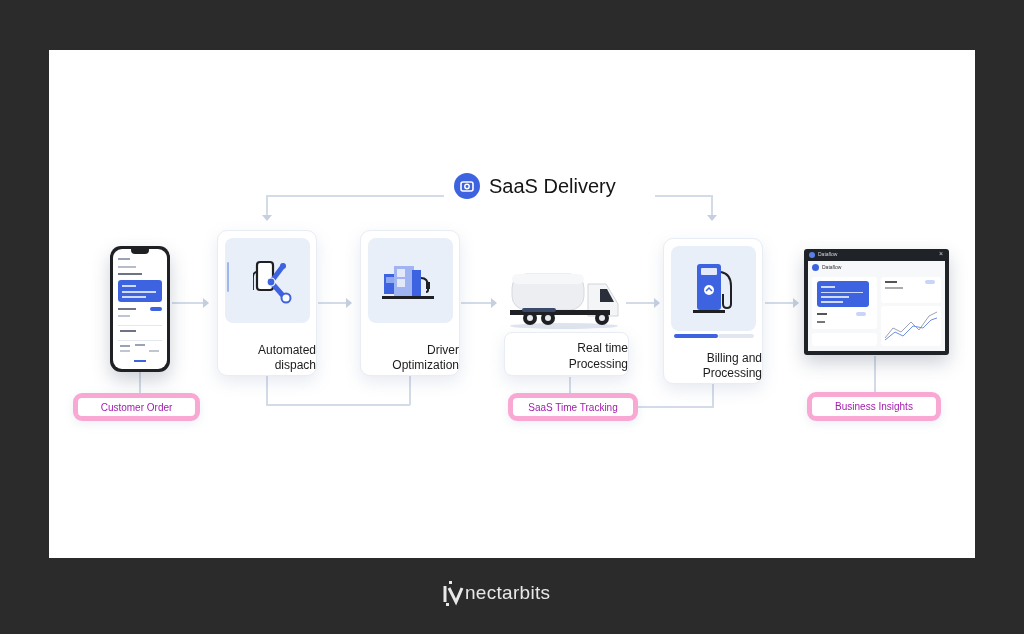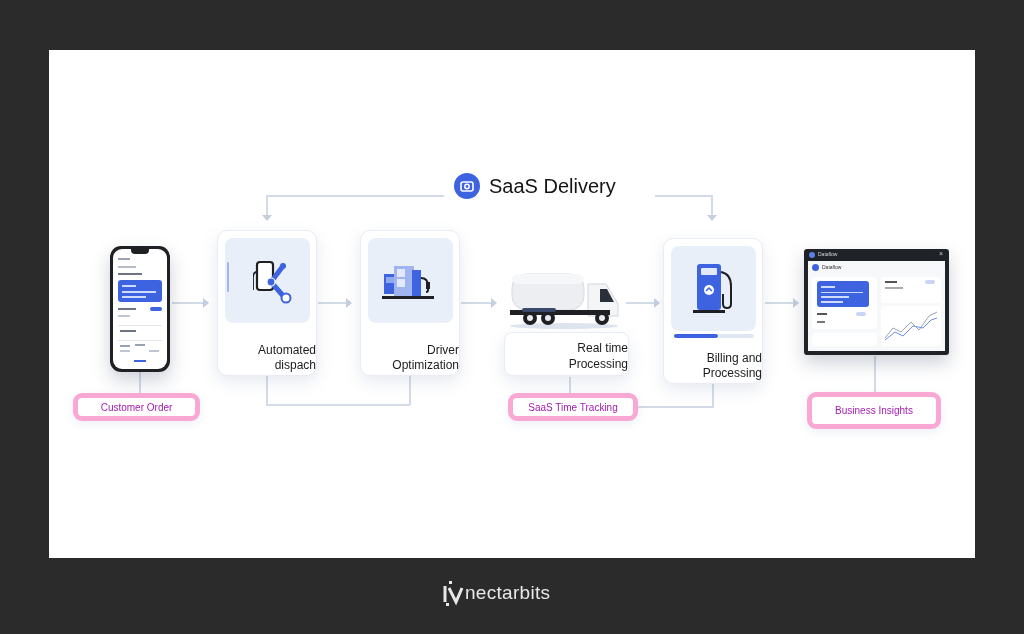--- a/index.html
+++ b/index.html
@@ -196,21 +196,21 @@
       <div class="abs" style="left:4px;top:10px;width:18px;height:2px;background:#aaa;"></div>
     </div>
     <div class="abs" style="left:73px;top:45px;width:60px;height:40px;background:#fff;border-radius:3px;">
       <svg width="60" height="40" viewBox="0 0 60 40">
         <polyline points="4,32 12,22 20,26 30,16 38,24 48,10 56,6" fill="none" stroke="#9aa3b3" stroke-width="1"></polyline>
         <polyline points="4,34 14,26 22,30 32,20 42,22 50,14 56,12" fill="none" stroke="#6d8de8" stroke-width="1"></polyline>
       </svg>
     </div>
   </div>
 </div>
-<div class="pill" style="left:807px;top:392px;width:134px;height:37px;">
+<div class="pill" style="left:807px;top:392px;width:134px;height:29px;">
   <span>Business Insights</span>
 </div>
 
 <div class="logo">
   <svg width="22" height="26" viewBox="0 0 22 26">
     <rect x="6" y="1" width="3" height="3" fill="#e8e8e8"></rect>
     <path d="M2 6 L2 22" stroke="#e8e8e8" stroke-width="3"></path>
     <path d="M6 8 L13 22 L19 8" fill="none" stroke="#e8e8e8" stroke-width="3"></path>
     <rect x="3" y="23" width="3" height="3" fill="#e8e8e8"></rect>
   </svg>

